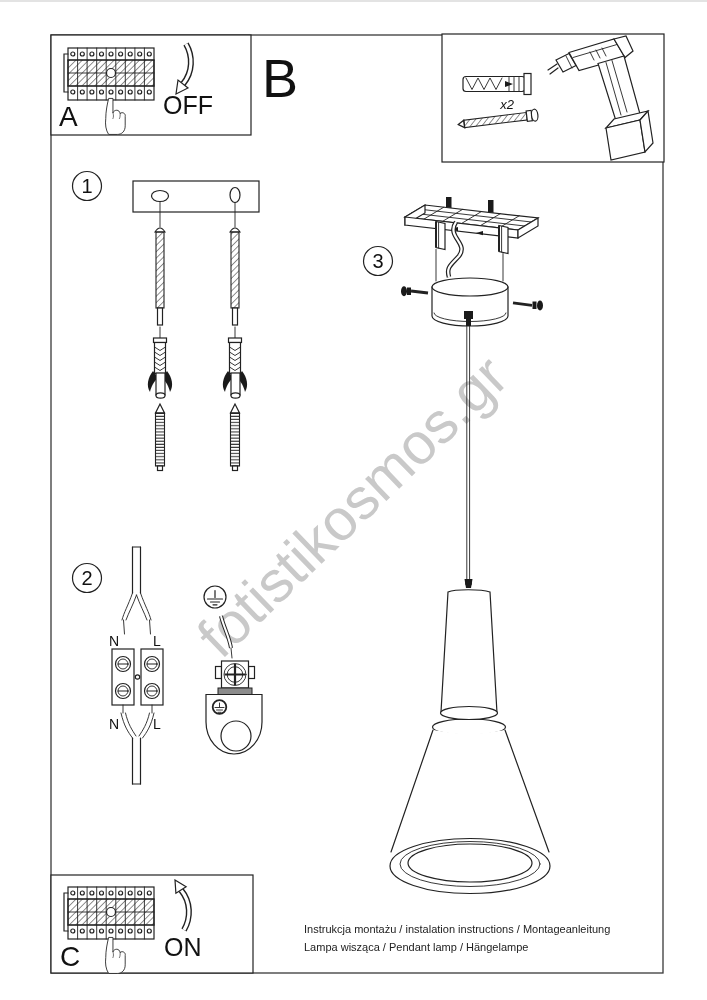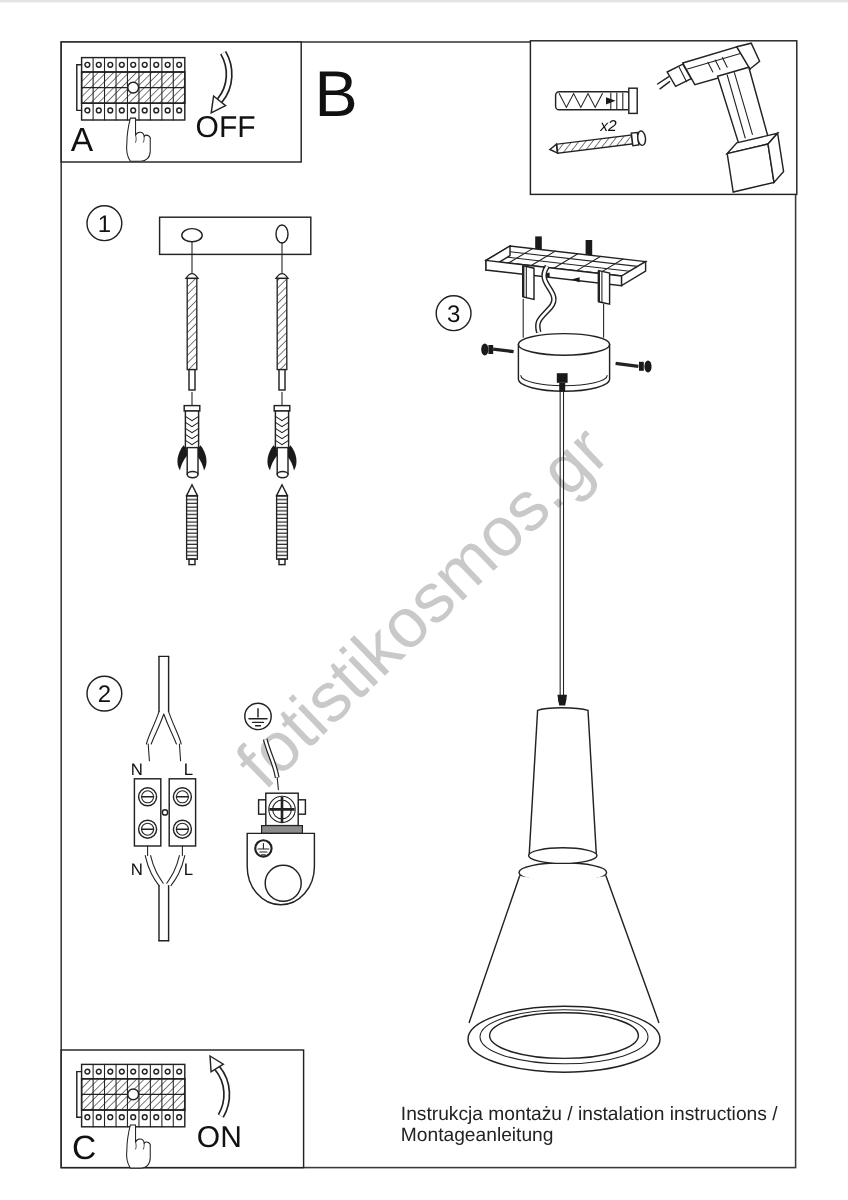--- a/index.html
+++ b/index.html
@@ -3,22 +3,22 @@
 <meta charset="utf-8">
 <style>
   html,body{margin:0;padding:0;background:#fff;}
   .page{position:relative;width:707px;height:1000px;background:#fff;overflow:hidden;
         font-family:"Liberation Sans",sans-serif;}
   .scan-edge{position:absolute;left:0;top:0;width:707px;height:2px;background:#e3e3e3;}
   .watermark{position:absolute;left:118px;top:472px;width:470px;height:70px;
              text-align:center;font-size:58px;color:#c9c9c9;letter-spacing:0px;
              transform:rotate(-44deg);z-index:1;white-space:nowrap;}
   svg.diagram{position:absolute;left:0;top:0;z-index:2;}
-  .footer{position:absolute;left:334px;top:920px;z-index:3;color:#222;
-          font-size:16px;line-height:18px;}
+  .footer{position:absolute;left:304px;top:920px;z-index:3;color:#222;
+          font-size:11px;line-height:18px;}
   
   .ln{fill:none;stroke:#222;stroke-width:1.2;stroke-linecap:round;}
   .thin{fill:none;stroke:#222;stroke-width:0.9;stroke-linecap:round;}
   .fw{fill:#fff;stroke:#222;stroke-width:1.2;}
   .fb{fill:#1a1a1a;stroke:none;}
   text{font-family:"Liberation Sans",sans-serif;fill:#111;}
 </style>
 </head>
 <body>
 
@@ -338,14 +338,15 @@
         <path d="M184,930 C191,918 191,902 181,890" stroke="#fff" stroke-width="3.2" fill="none"></path>
         <polygon class="fw" points="175,880 186.1,886.8 175.9,893.2"></polygon>
       </g>
       <text x="60" y="966" font-size="28">C</text>
       <text x="164" y="956" font-size="25">ON</text>
     </g>
   </svg>
 
   <div class="footer">
     <div>Instrukcja montażu / instalation instructions / Montageanleitung</div>
+    <div>Lampa wisząca / Pendant lamp / Hängelampe</div>
   </div>
 </div>
 
 </body></html>

